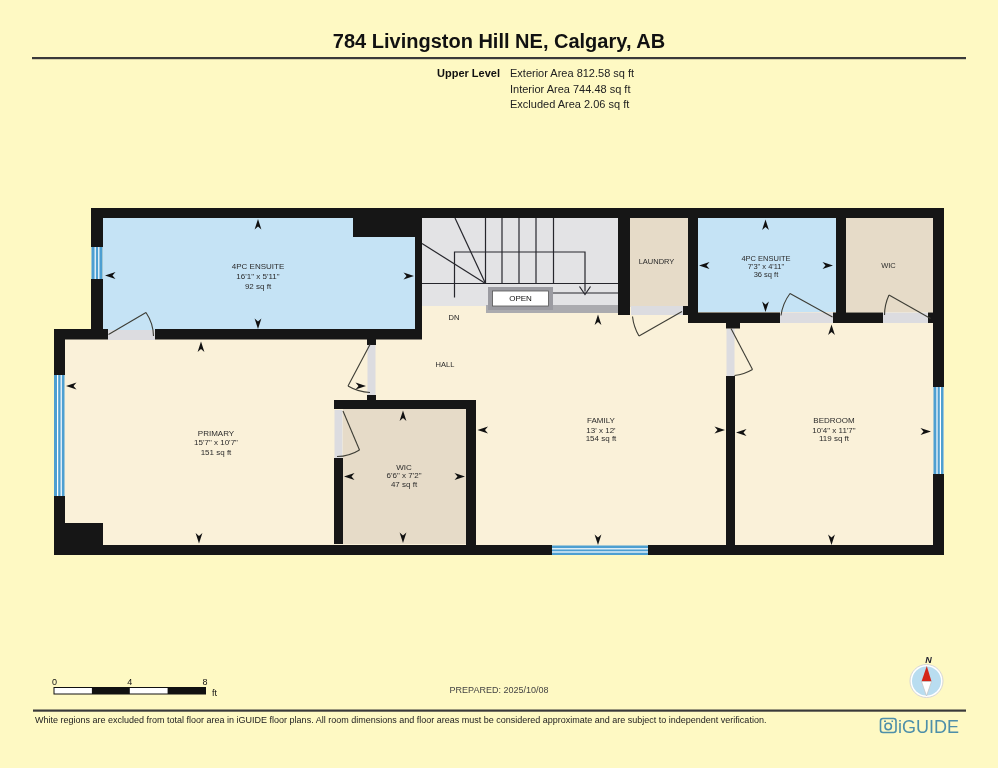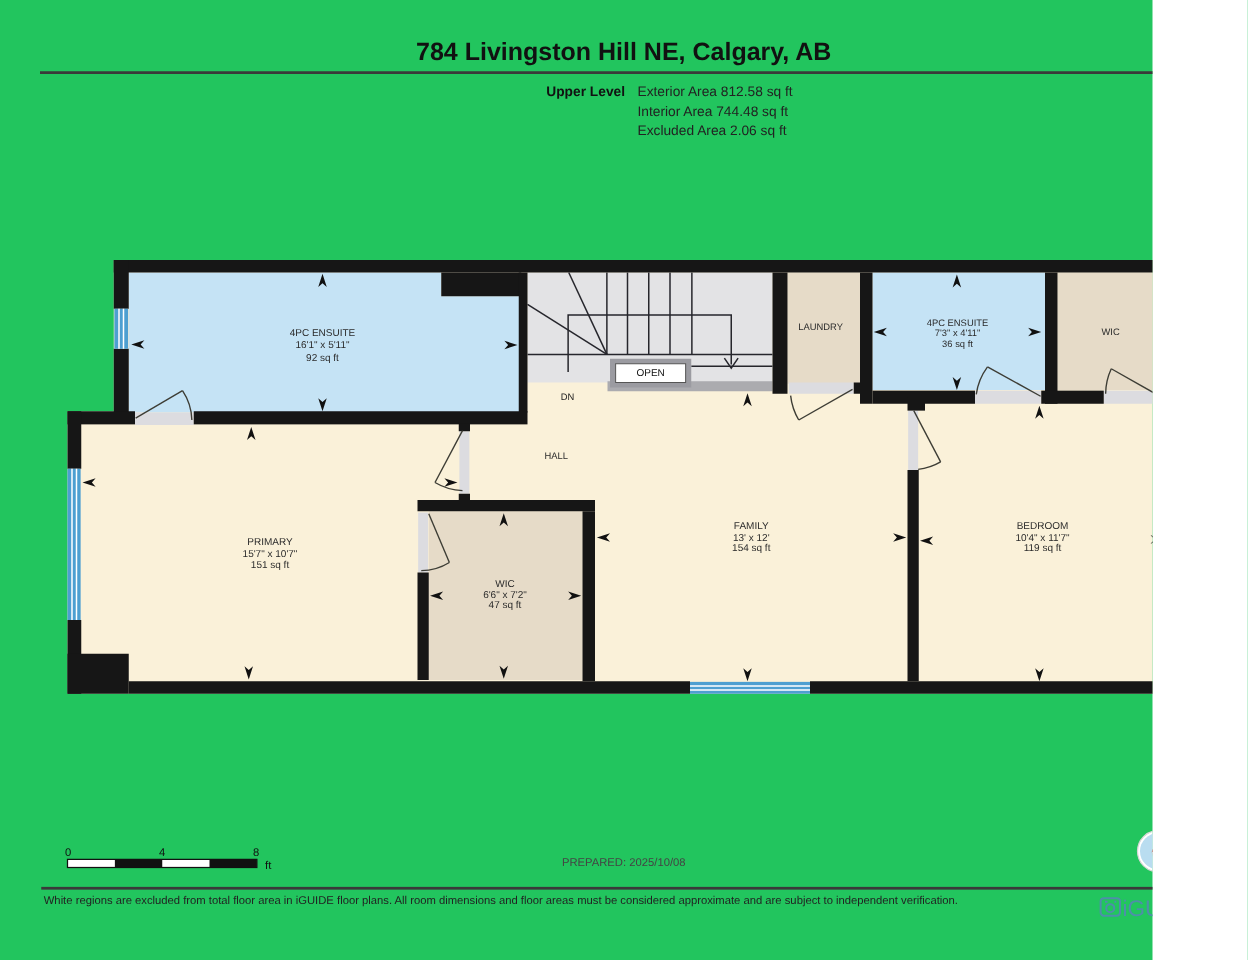--- a/index.html
+++ b/index.html
@@ -1,16 +1,16 @@
 <!DOCTYPE html>
 <html><head>
 <meta charset="utf-8">
 <style>
   html,body{margin:0;padding:0;background:#fff;}
-  .page{position:relative;width:922px;height:768px;background:#22c55e;overflow:hidden;
+  .page{position:relative;width:998px;height:768px;background:#fef9c3;overflow:hidden;
         font-family:"Liberation Sans", sans-serif;}
   svg text{font-family:"Liberation Sans", sans-serif;}
 </style>
 </head>
 <body>
 <div class="page">
 <svg width="998" height="768" viewBox="0 0 998 768">
 
   <text x="499" y="48" text-anchor="middle" font-size="20" font-weight="bold" fill="#111">784 Livingston Hill NE, Calgary, AB</text>
 

